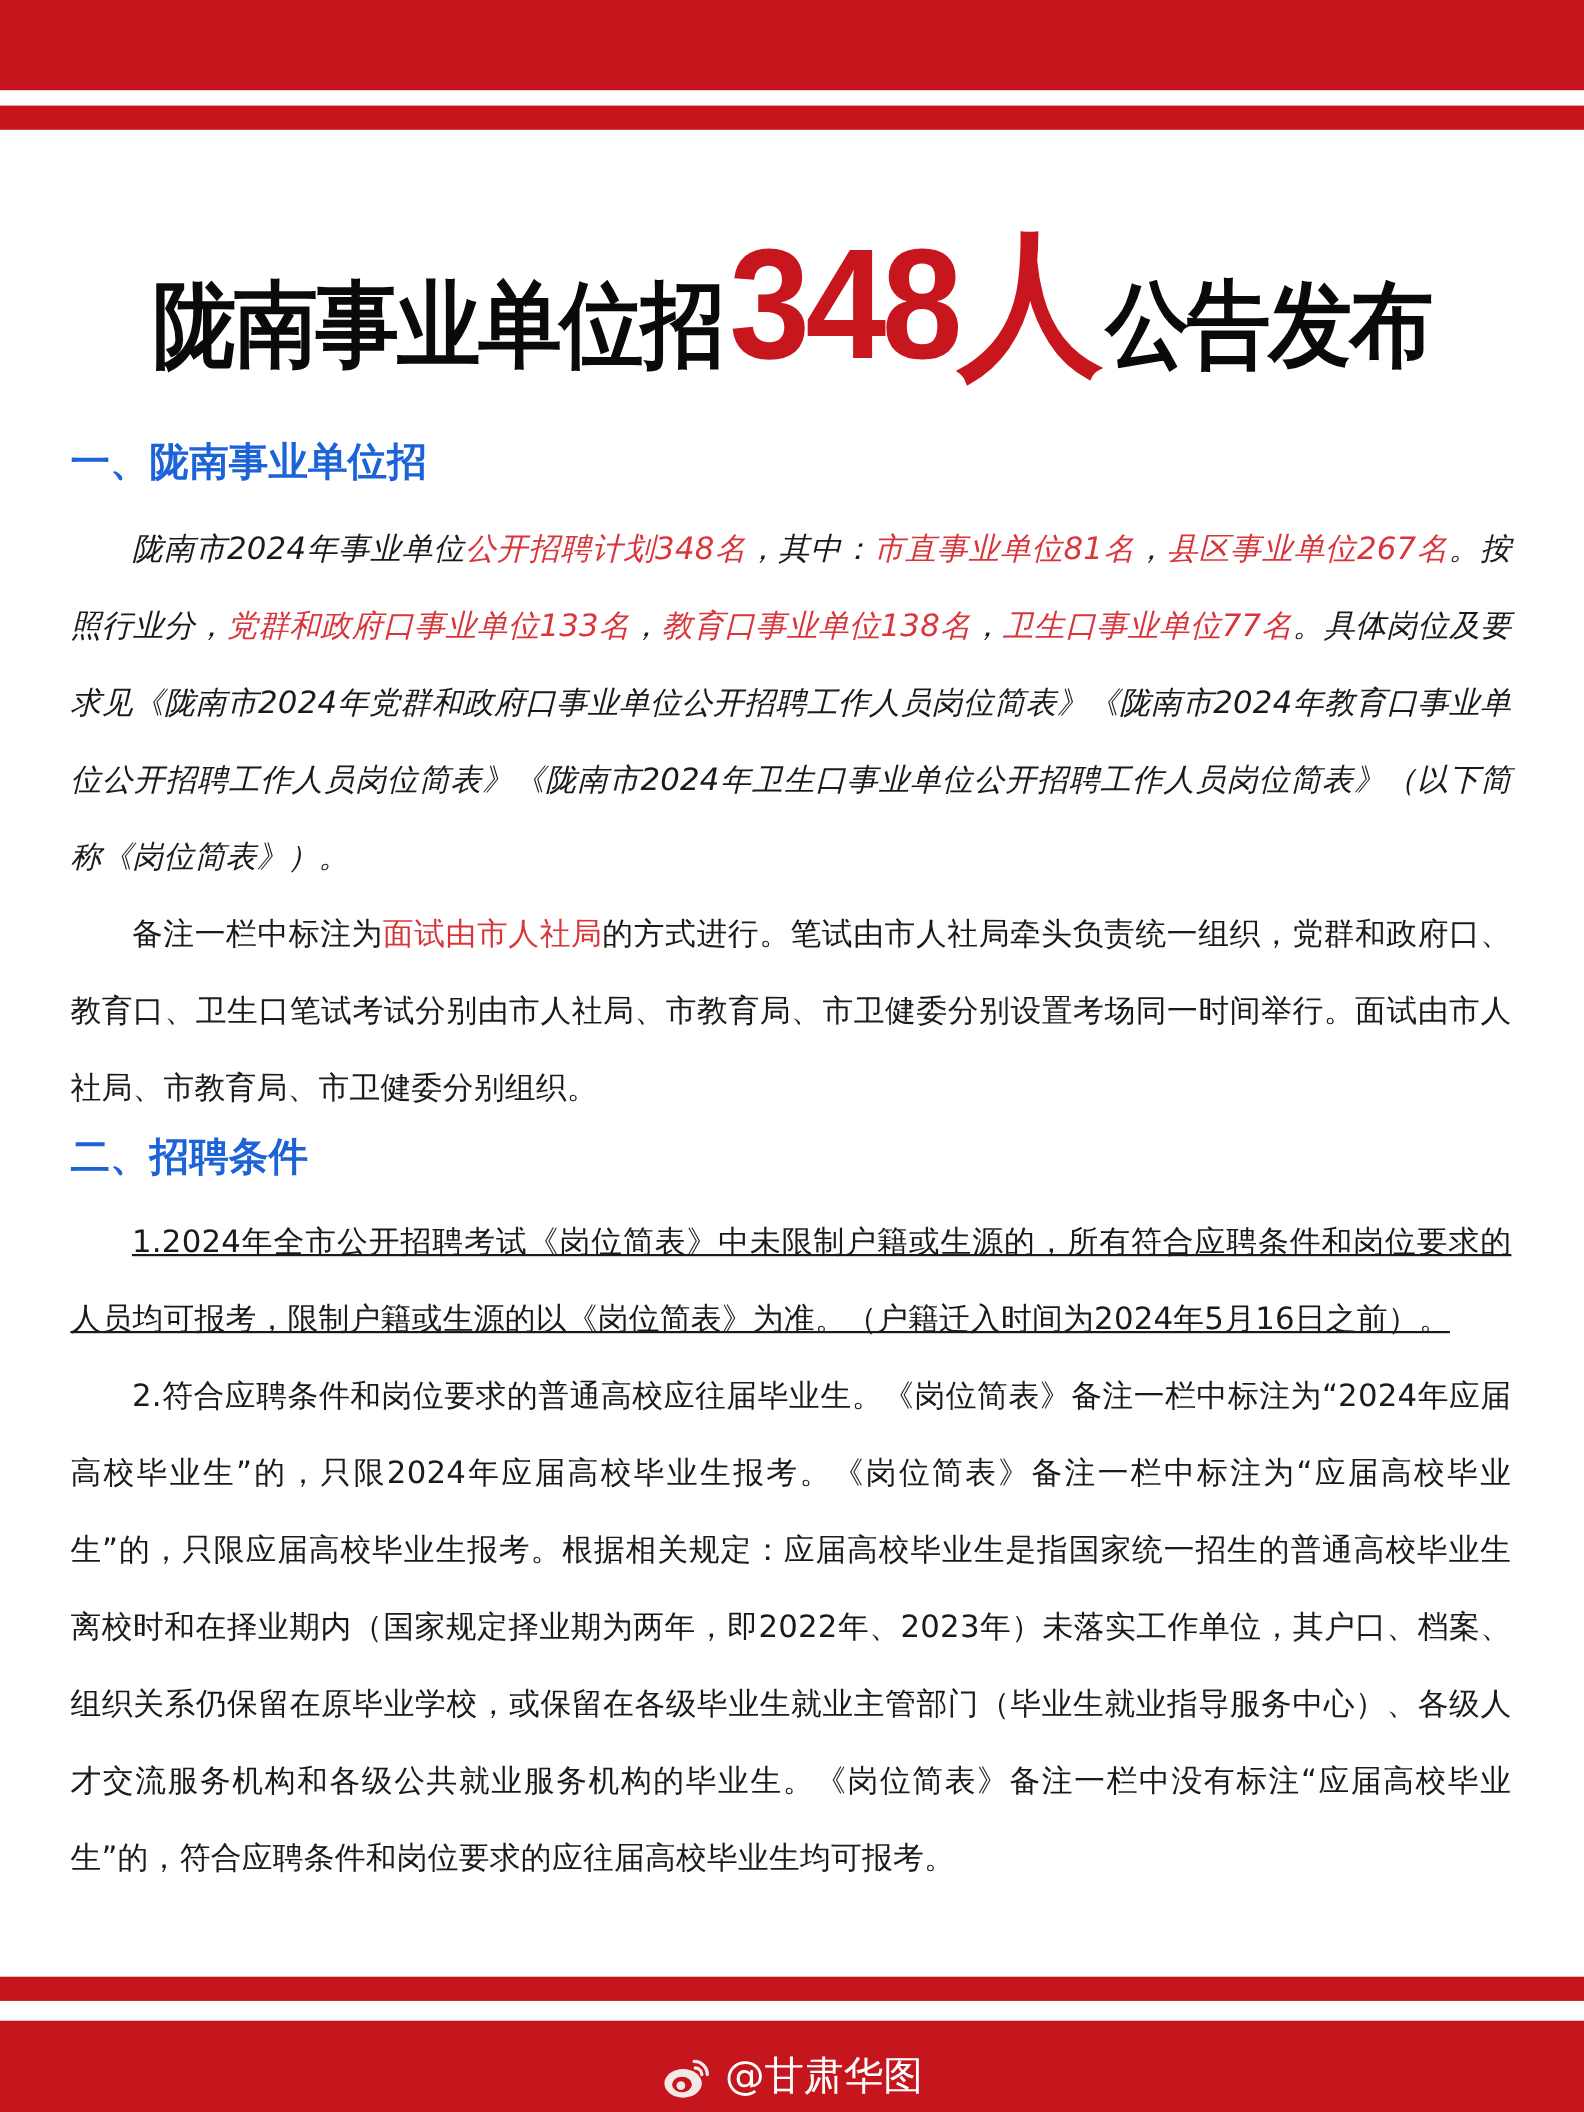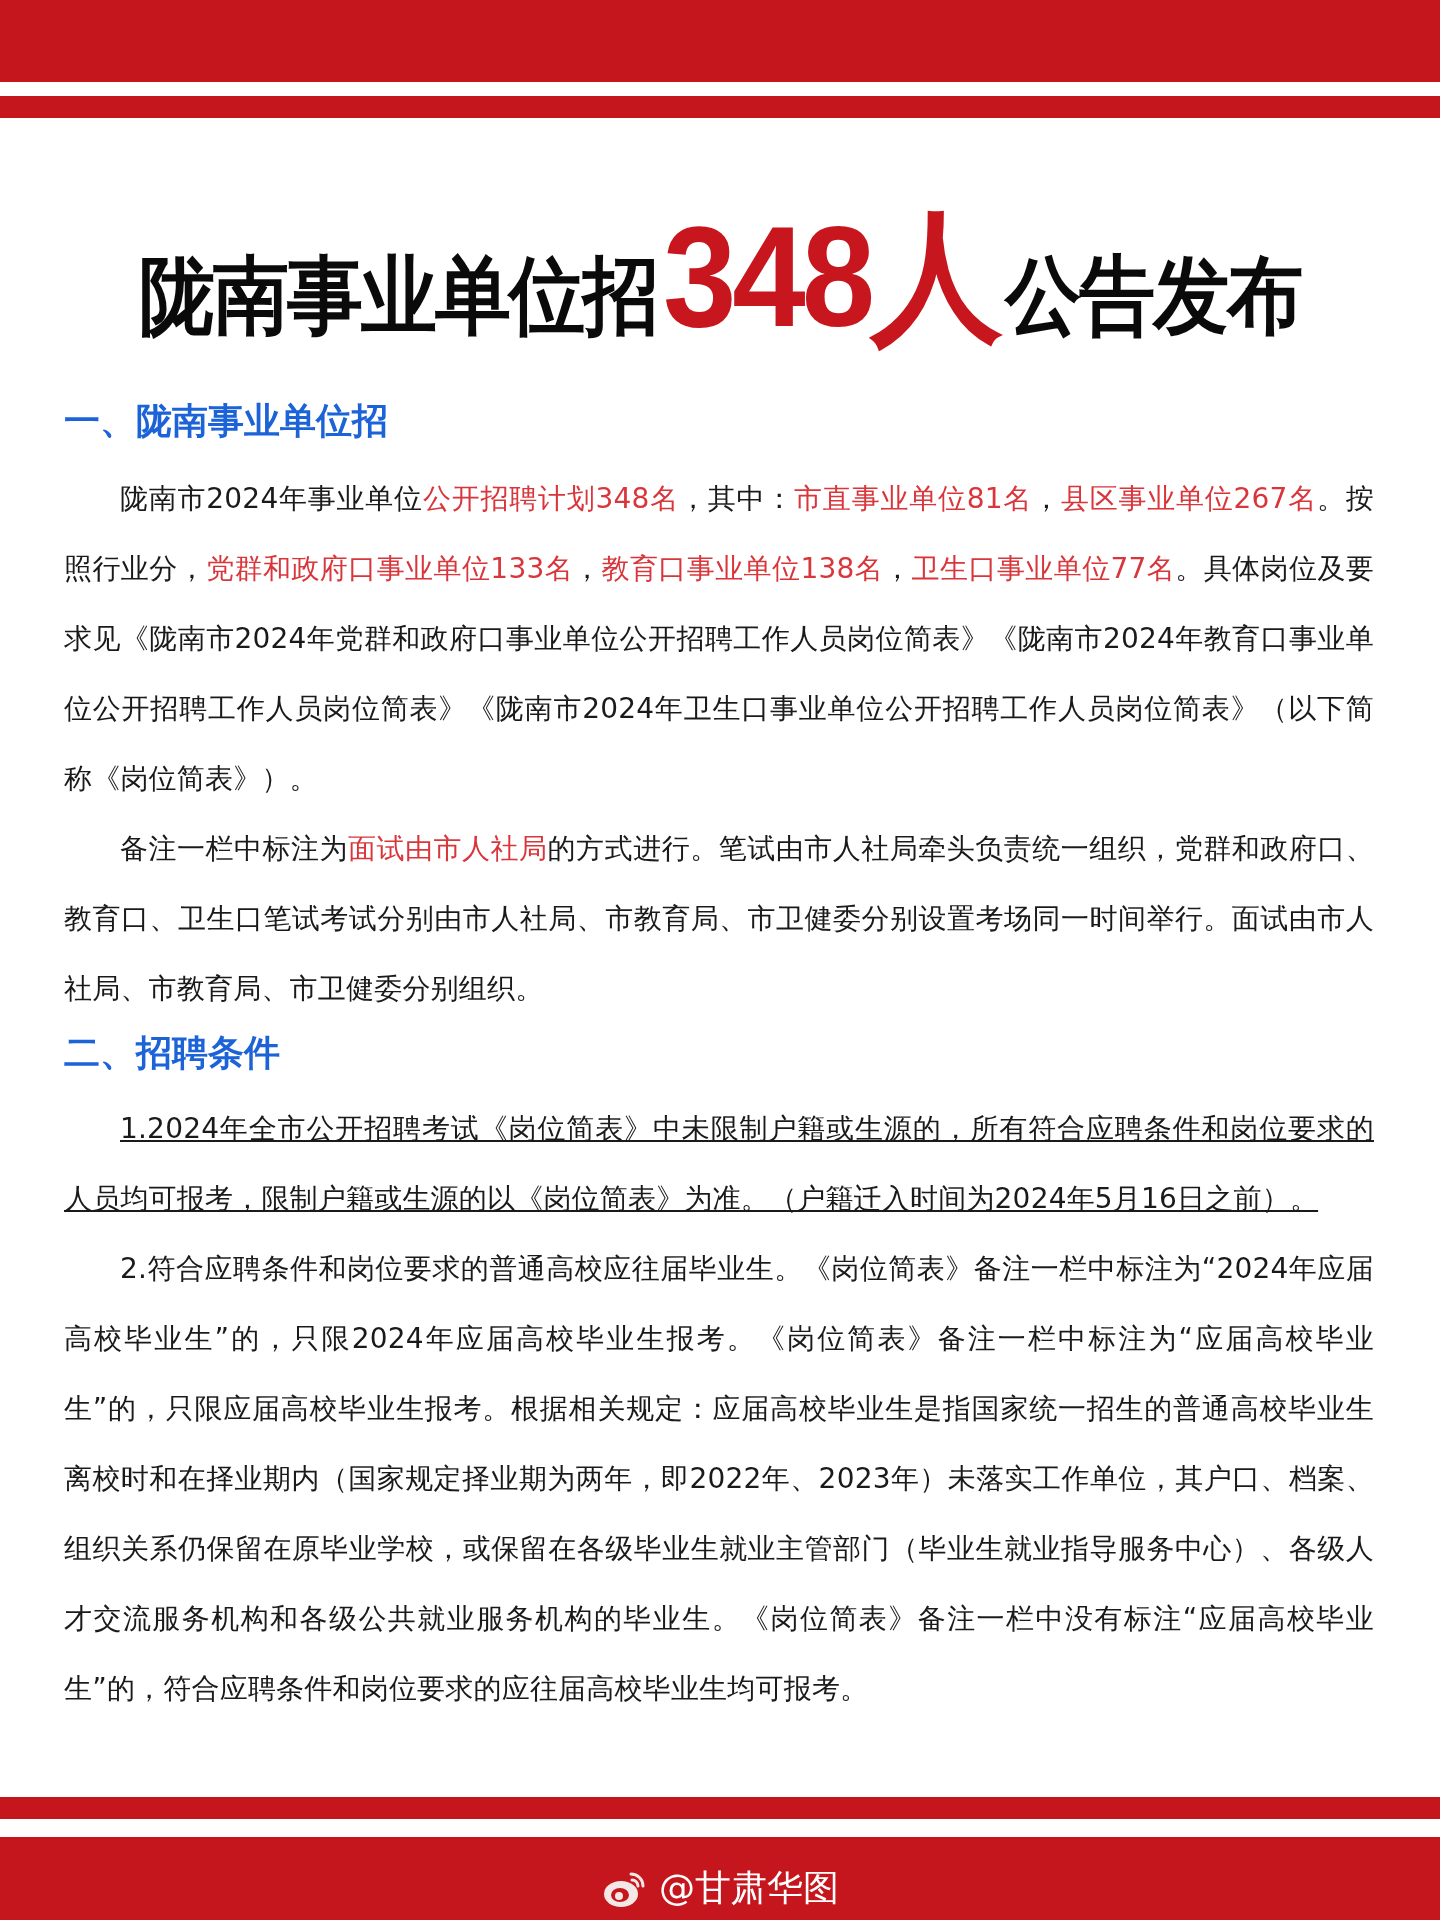--- a/index.html
+++ b/index.html
@@ -35,21 +35,21 @@
     line-height: 58px; margin: 0;
   }
   .p {
     font-size: 28px; line-height: 70px; margin: 0;
     text-indent: 2em; text-align: justify;
     letter-spacing: 0.2px;
   }
   .red { color: #d9363c; }
 
   .sec1 { margin-top: 0; }
-  .p1 { margin-top: 14px; }
+  .p1 { margin-top: 14px; font-style: italic; }
   .p2 { margin-top: 0; }
   .sec2 { margin-top: 0; }
   .p3 { margin-top: 12px; text-decoration: underline; }
   .p4 { margin-top: 0; }
 
   .footer {
     position: absolute; left: 0; top: 1866px; width: 1440px; text-align: center;
     color: #ffffff; font-size: 36px; line-height: 40px;
     display: flex; justify-content: center; align-items: center; gap: 8px;
   }

